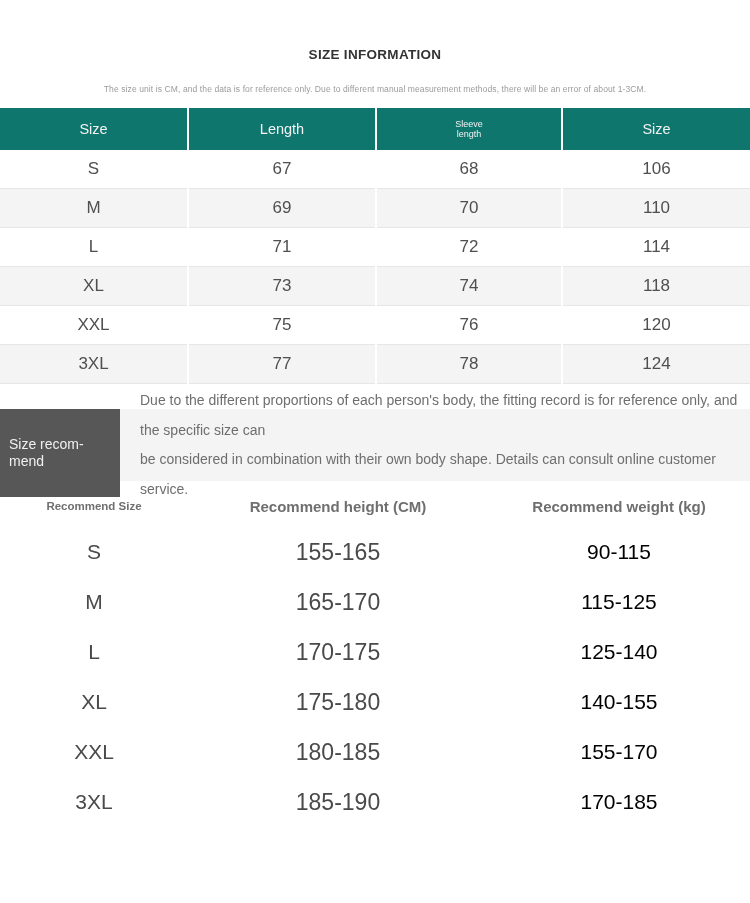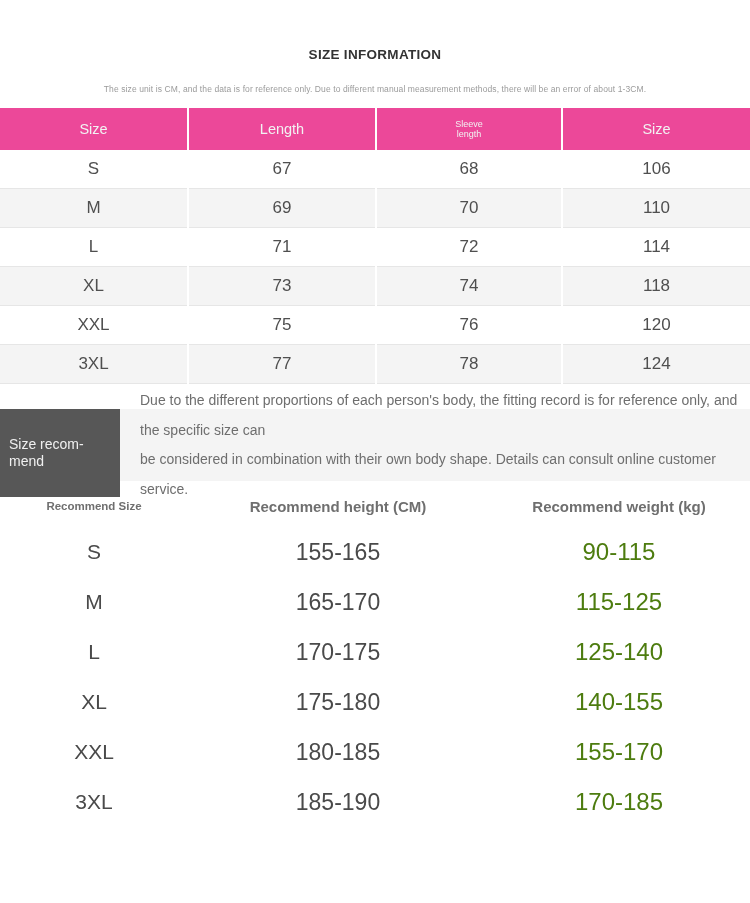--- a/index.html
+++ b/index.html
@@ -58,21 +58,21 @@
     width: 750px;
     border-collapse: collapse;
     table-layout: fixed;
   }
   .size-table col.c-size   { width: 188px; }
   .size-table col.c-length { width: 188px; }
   .size-table col.c-sleeve { width: 186px; }
   .size-table col.c-bust   { width: 188px; }
 
   .size-table thead th {
-    background: #ec4899;
+    background: #0f766e;
     color: #f2f2f2;
     font-weight: 400;
     font-size: 14.5px;
     height: 42px;
     vertical-align: middle;
     border-right: 2px solid #ffffff;
     padding: 0;
   }
   .size-table thead th:last-child { border-right: none; }
   .size-table thead th.two-line {
@@ -158,21 +158,21 @@
 
   .rec-table tbody td {
     height: 50px;
     text-align: center;
     vertical-align: middle;
     background: #ffffff;
     padding: 0;
   }
   .rec-table tbody td.v-size   { font-size: 21px; color: #4a4a4a; }
   .rec-table tbody td.v-height { font-size: 23px; color: #4a4a4a; }
-  .rec-table tbody td.v-weight { font-size: 24px; color: #4d7c0f; }
+  .rec-table tbody td.v-weight { font-size: 21px; color: #000000; }
 </style>
 </head>
 <body>
 
 <div class="page">
 
   <div class="title-block">
     <div class="sub-title">SIZE INFORMATION</div>
   </div>
 

